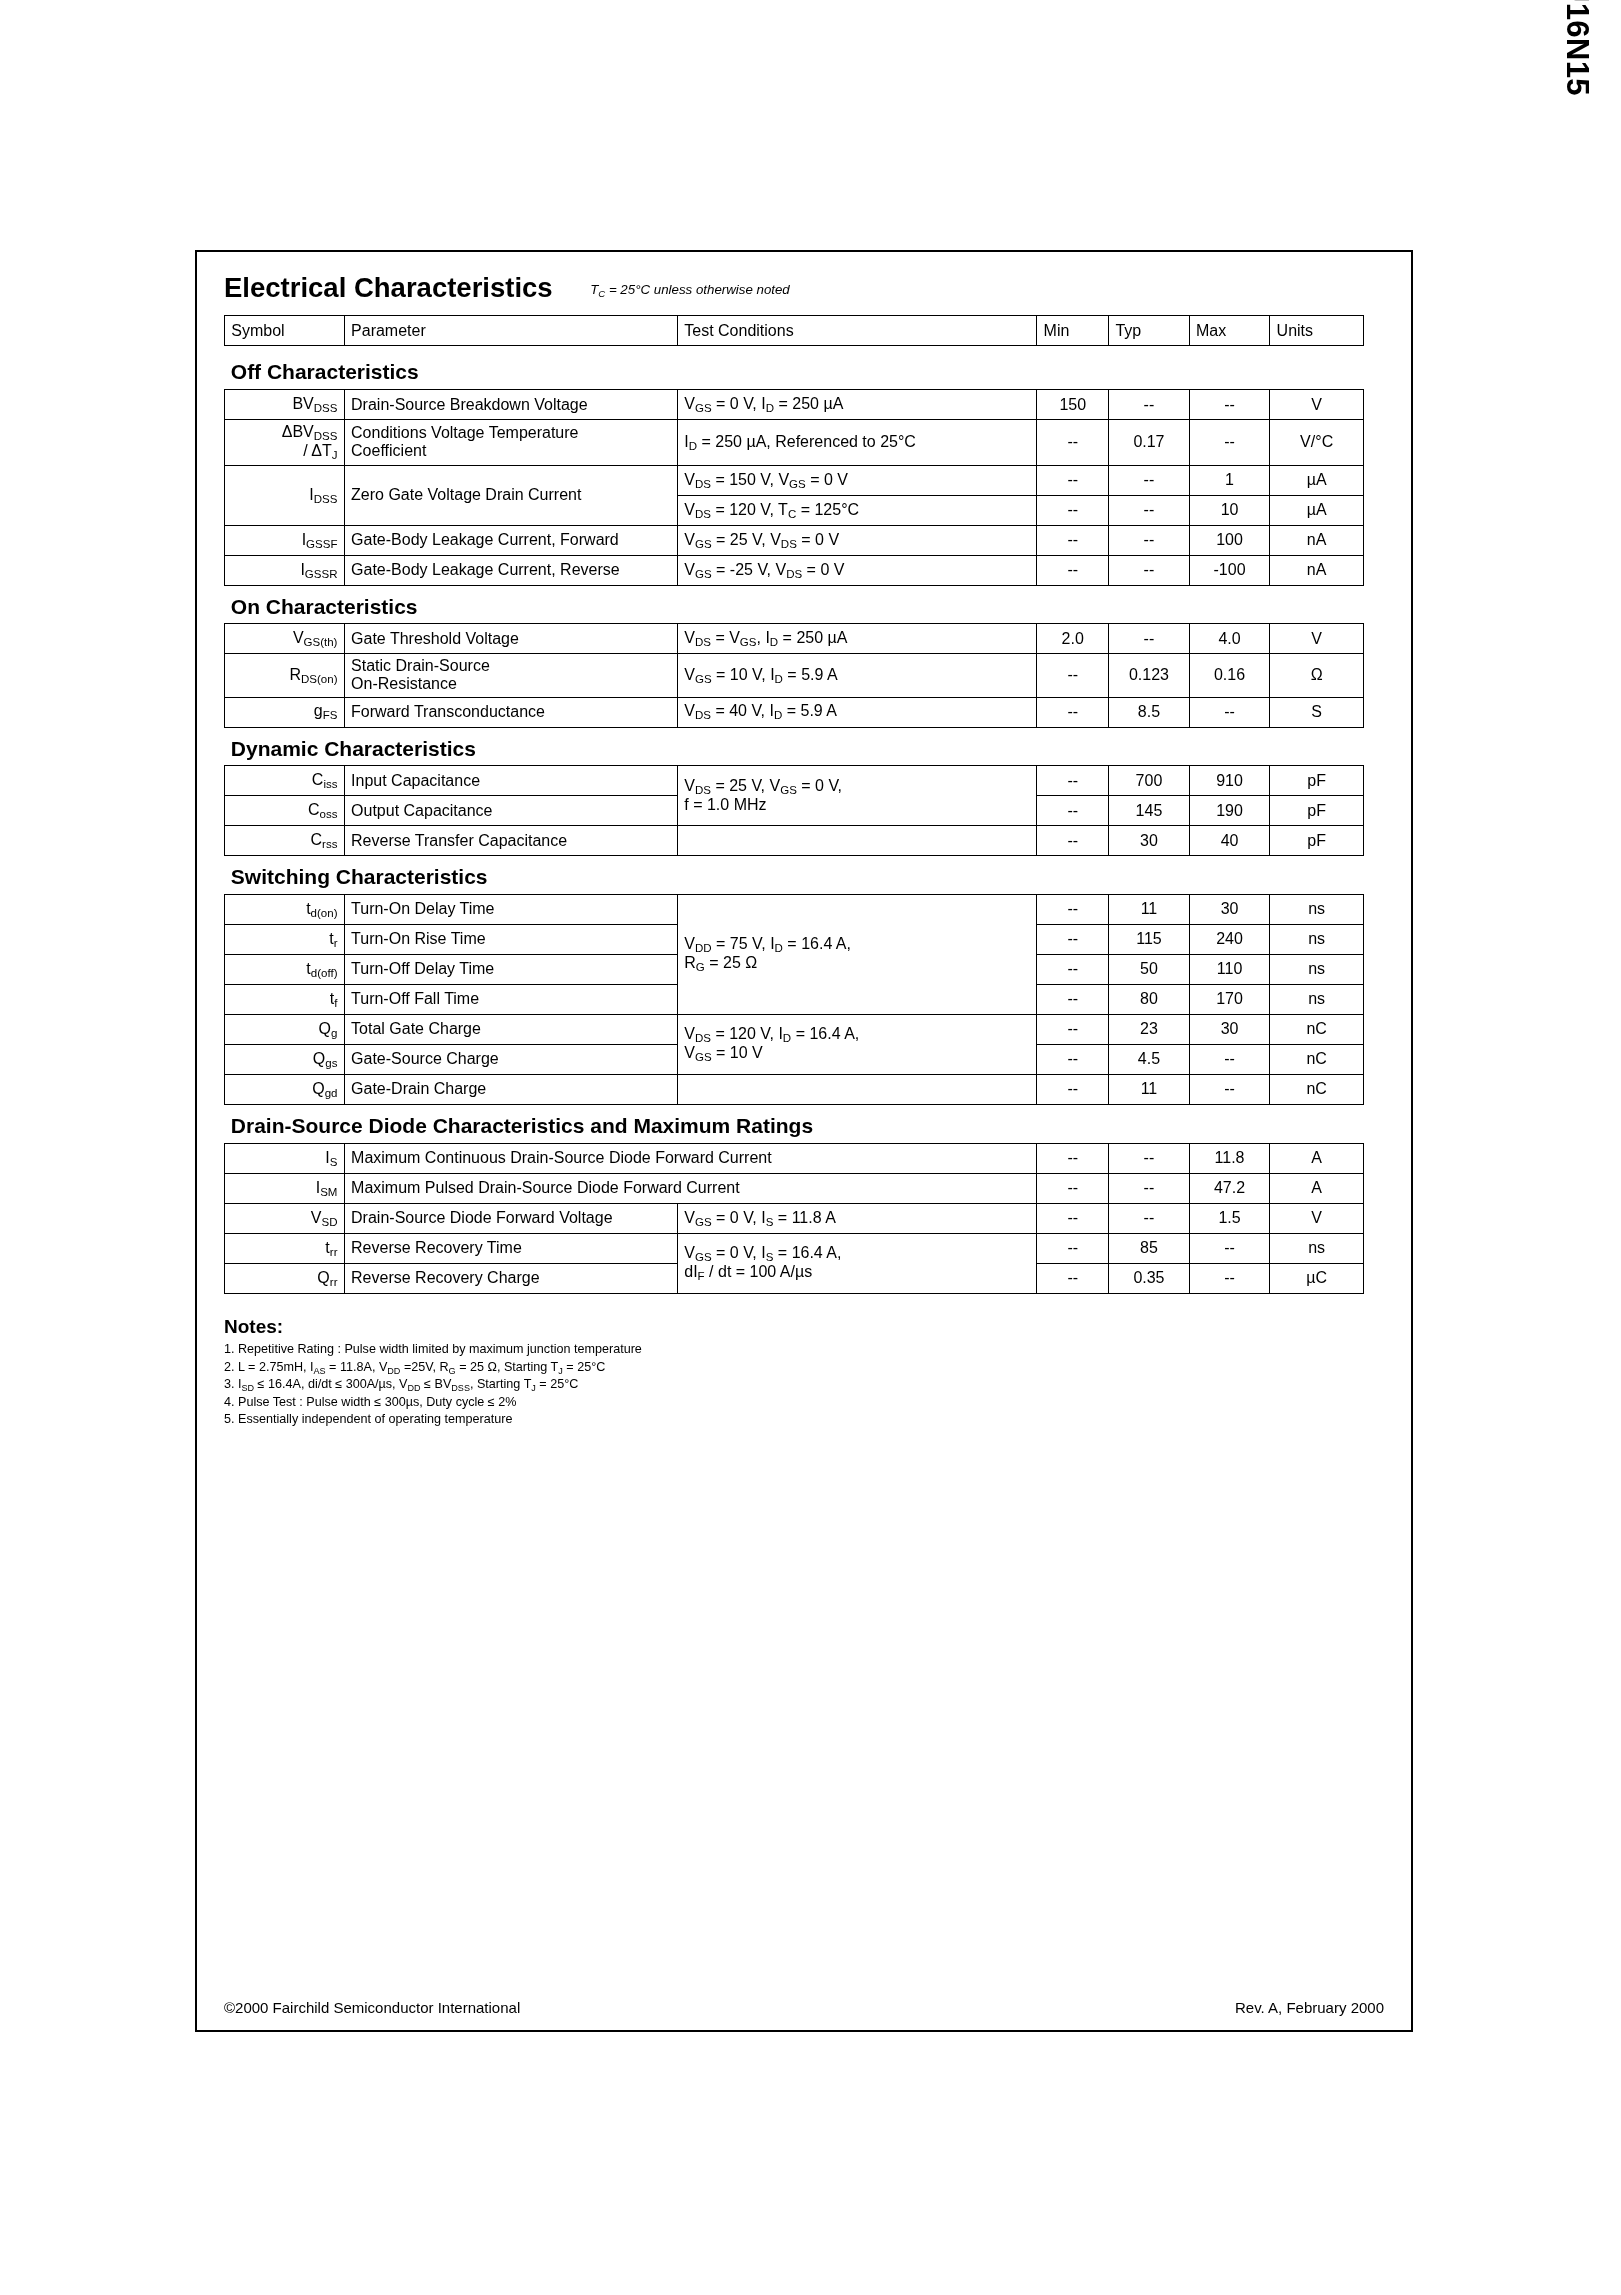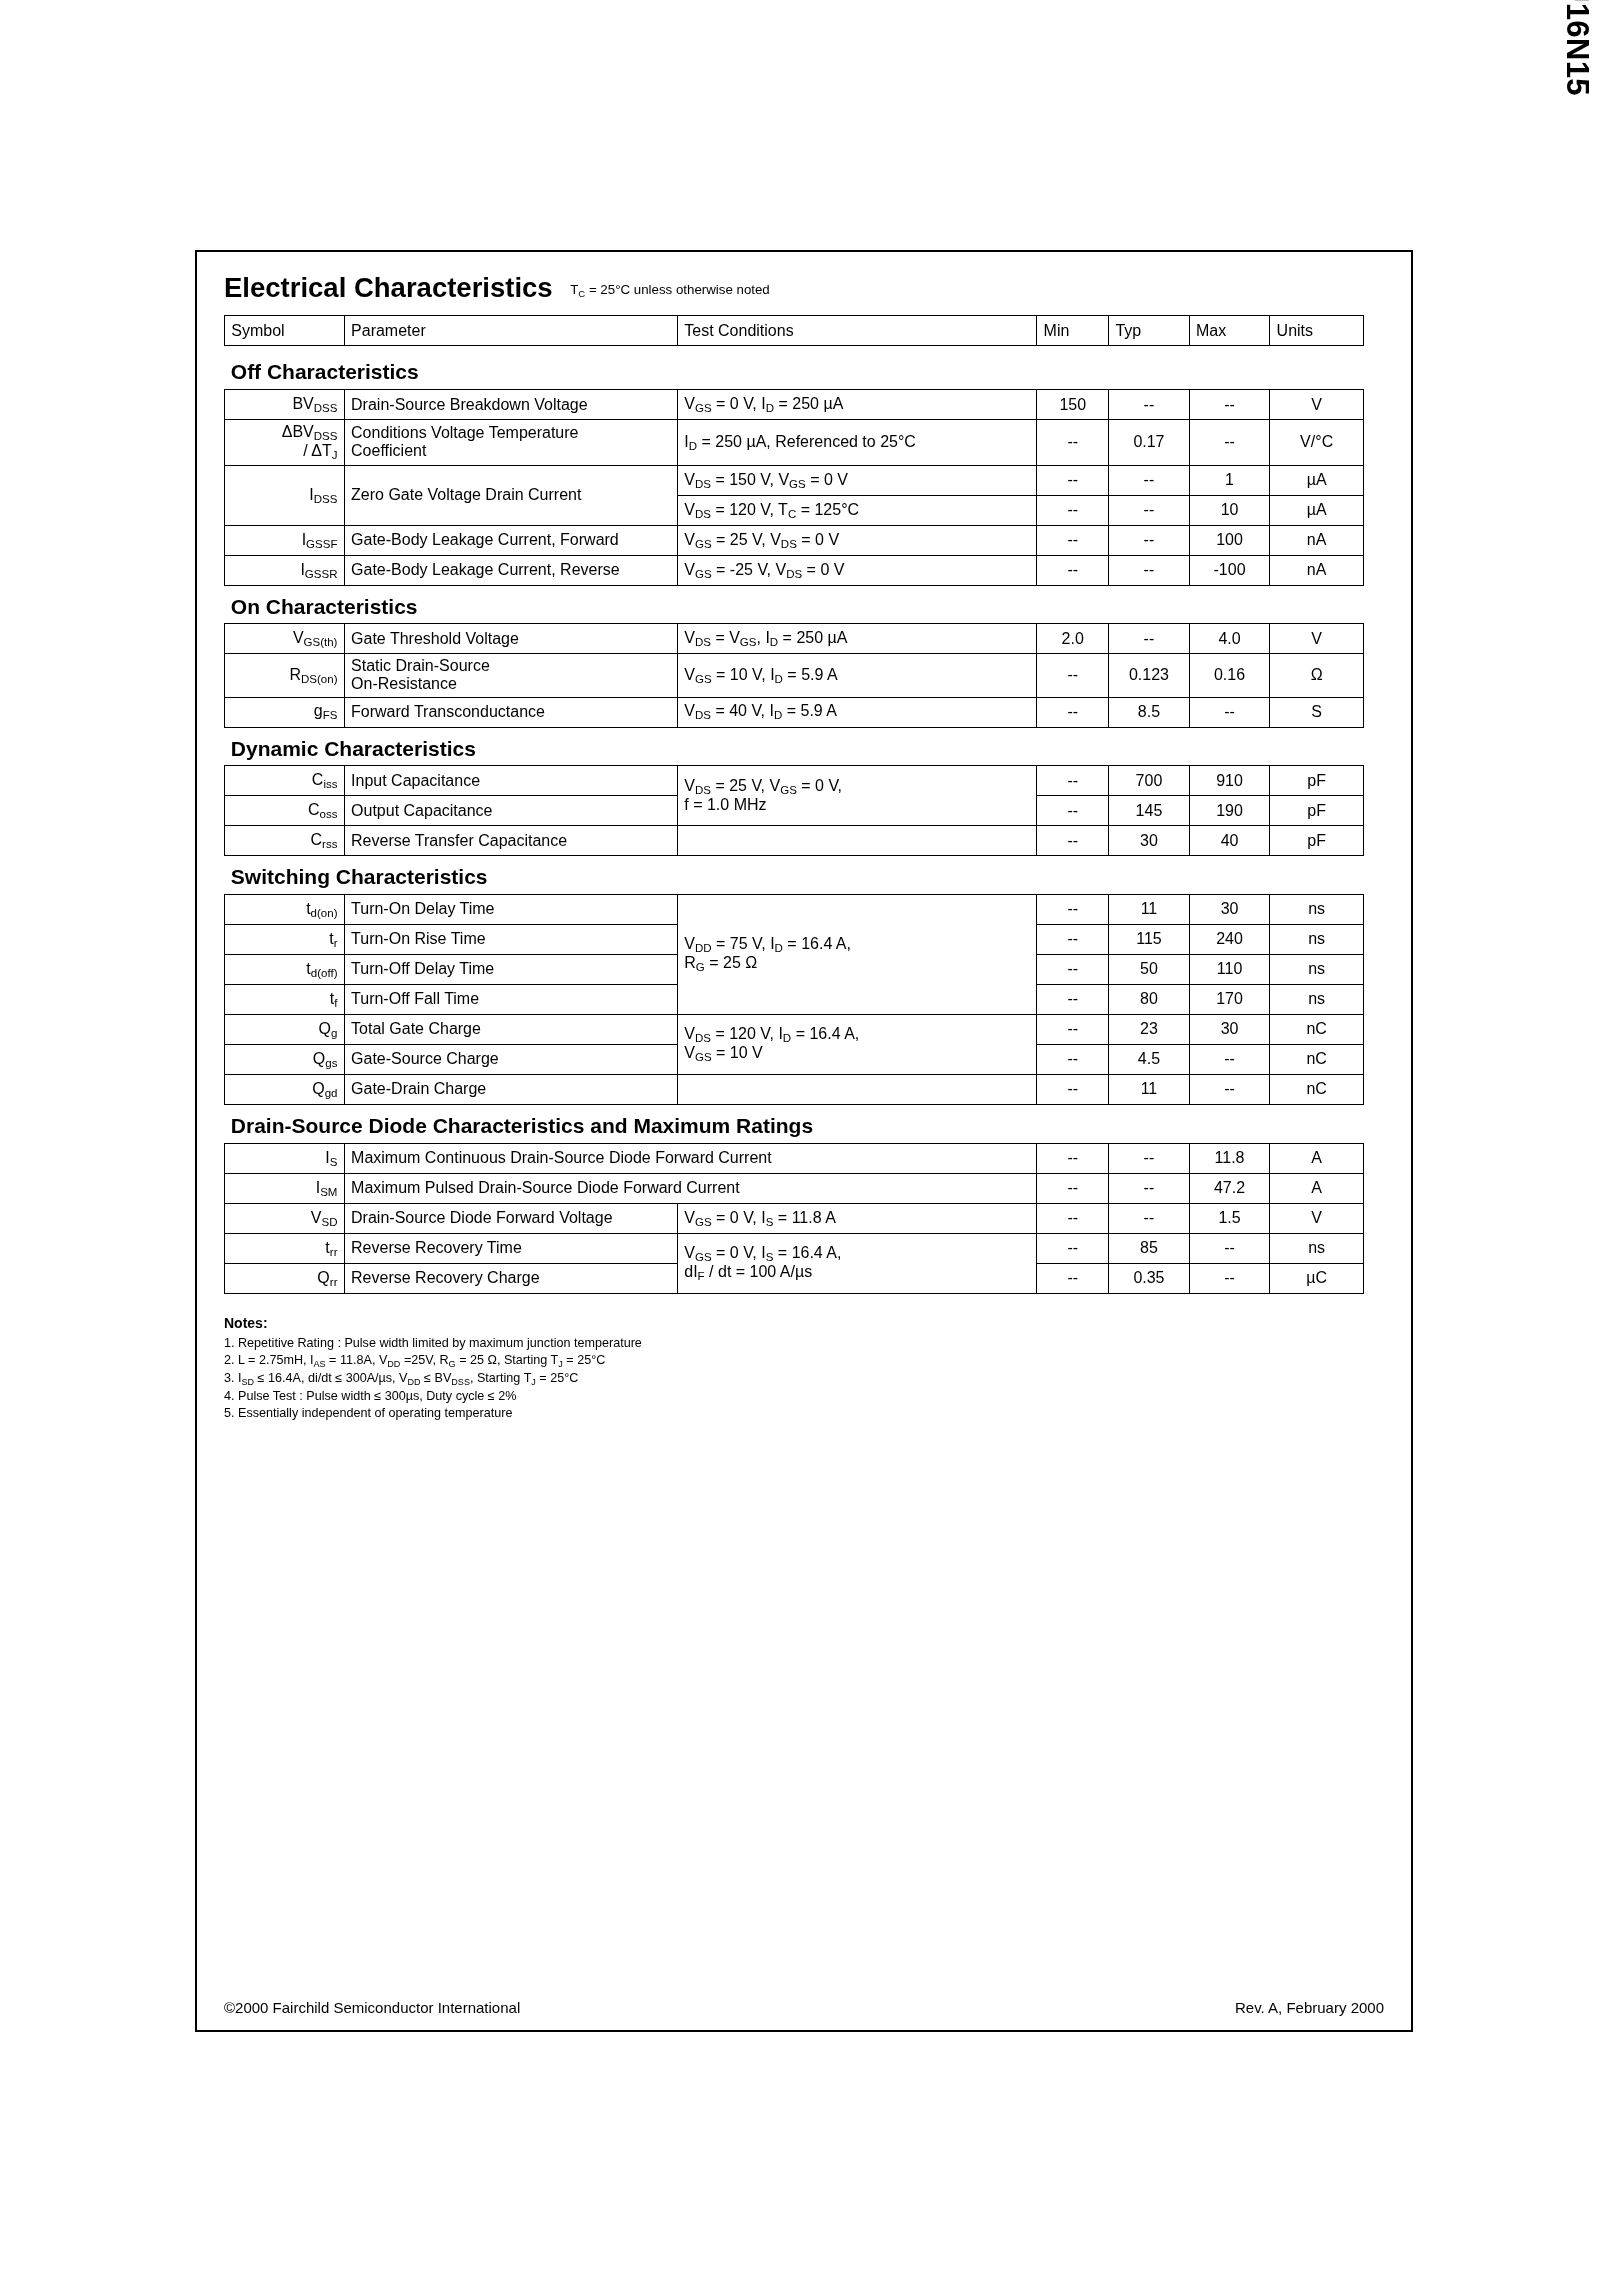--- a/index.html
+++ b/index.html
@@ -53,24 +53,25 @@
   h1.title {
     font-size: 27.5px;
     font-weight: bold;
     margin: 0;
     display: inline-block;
     vertical-align: baseline;
   }
   .title-note {
     display: inline-block;
     font-size: 13.3px;
-    margin-left: 14px;
+    margin-left: 34px;
     vertical-align: baseline;
     position: relative;
     top: -3.1px;
+    font-style: italic;
   }
   table.spec {
     border-collapse: collapse;
     width: 1140px;
     margin-top: 11px;
     table-layout: fixed;
   }
   table.spec td, table.spec th {
     border: 1.2px solid #000;
     font-size: 16px;
@@ -112,21 +113,21 @@
   }
   tr.section.first td { padding-top: 14px; }
 
   sub { font-size: 0.72em; vertical-align: -0.28em; }
 
   .notes {
     margin-top: 20.4px;
     font-size: 12.6px;
     line-height: 1.36;
   }
-  .notes .hdr { font-weight: bold; font-size: 14px; margin-bottom: 1.6px; }
+  .notes .hdr { font-weight: bold; font-size: 19px; margin-bottom: 1.6px; }
 
   .footer {
     position: absolute;
     left: 27px;
     right: 27px;
     bottom: 14px;
     font-size: 15px;
   }
   .footer .left { float: left; }
   .footer .right { float: right; }

